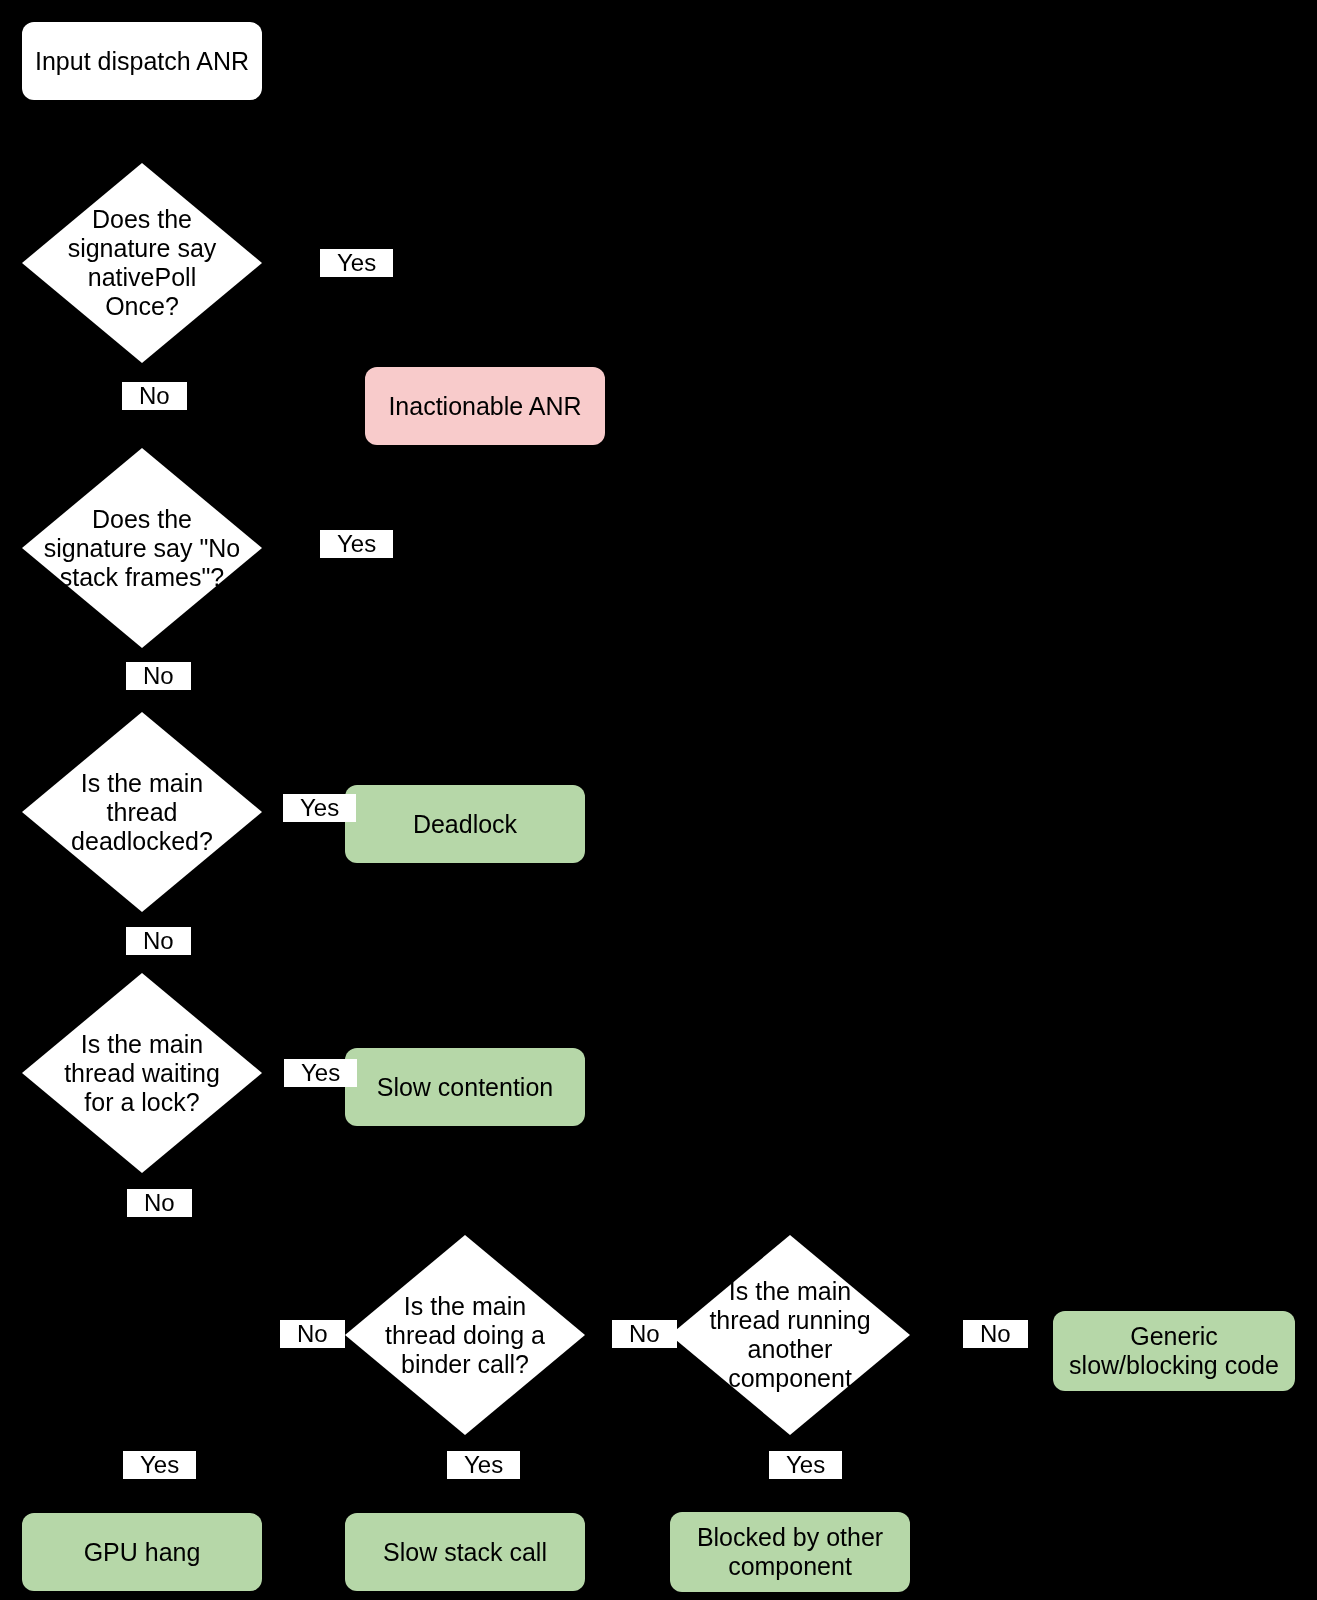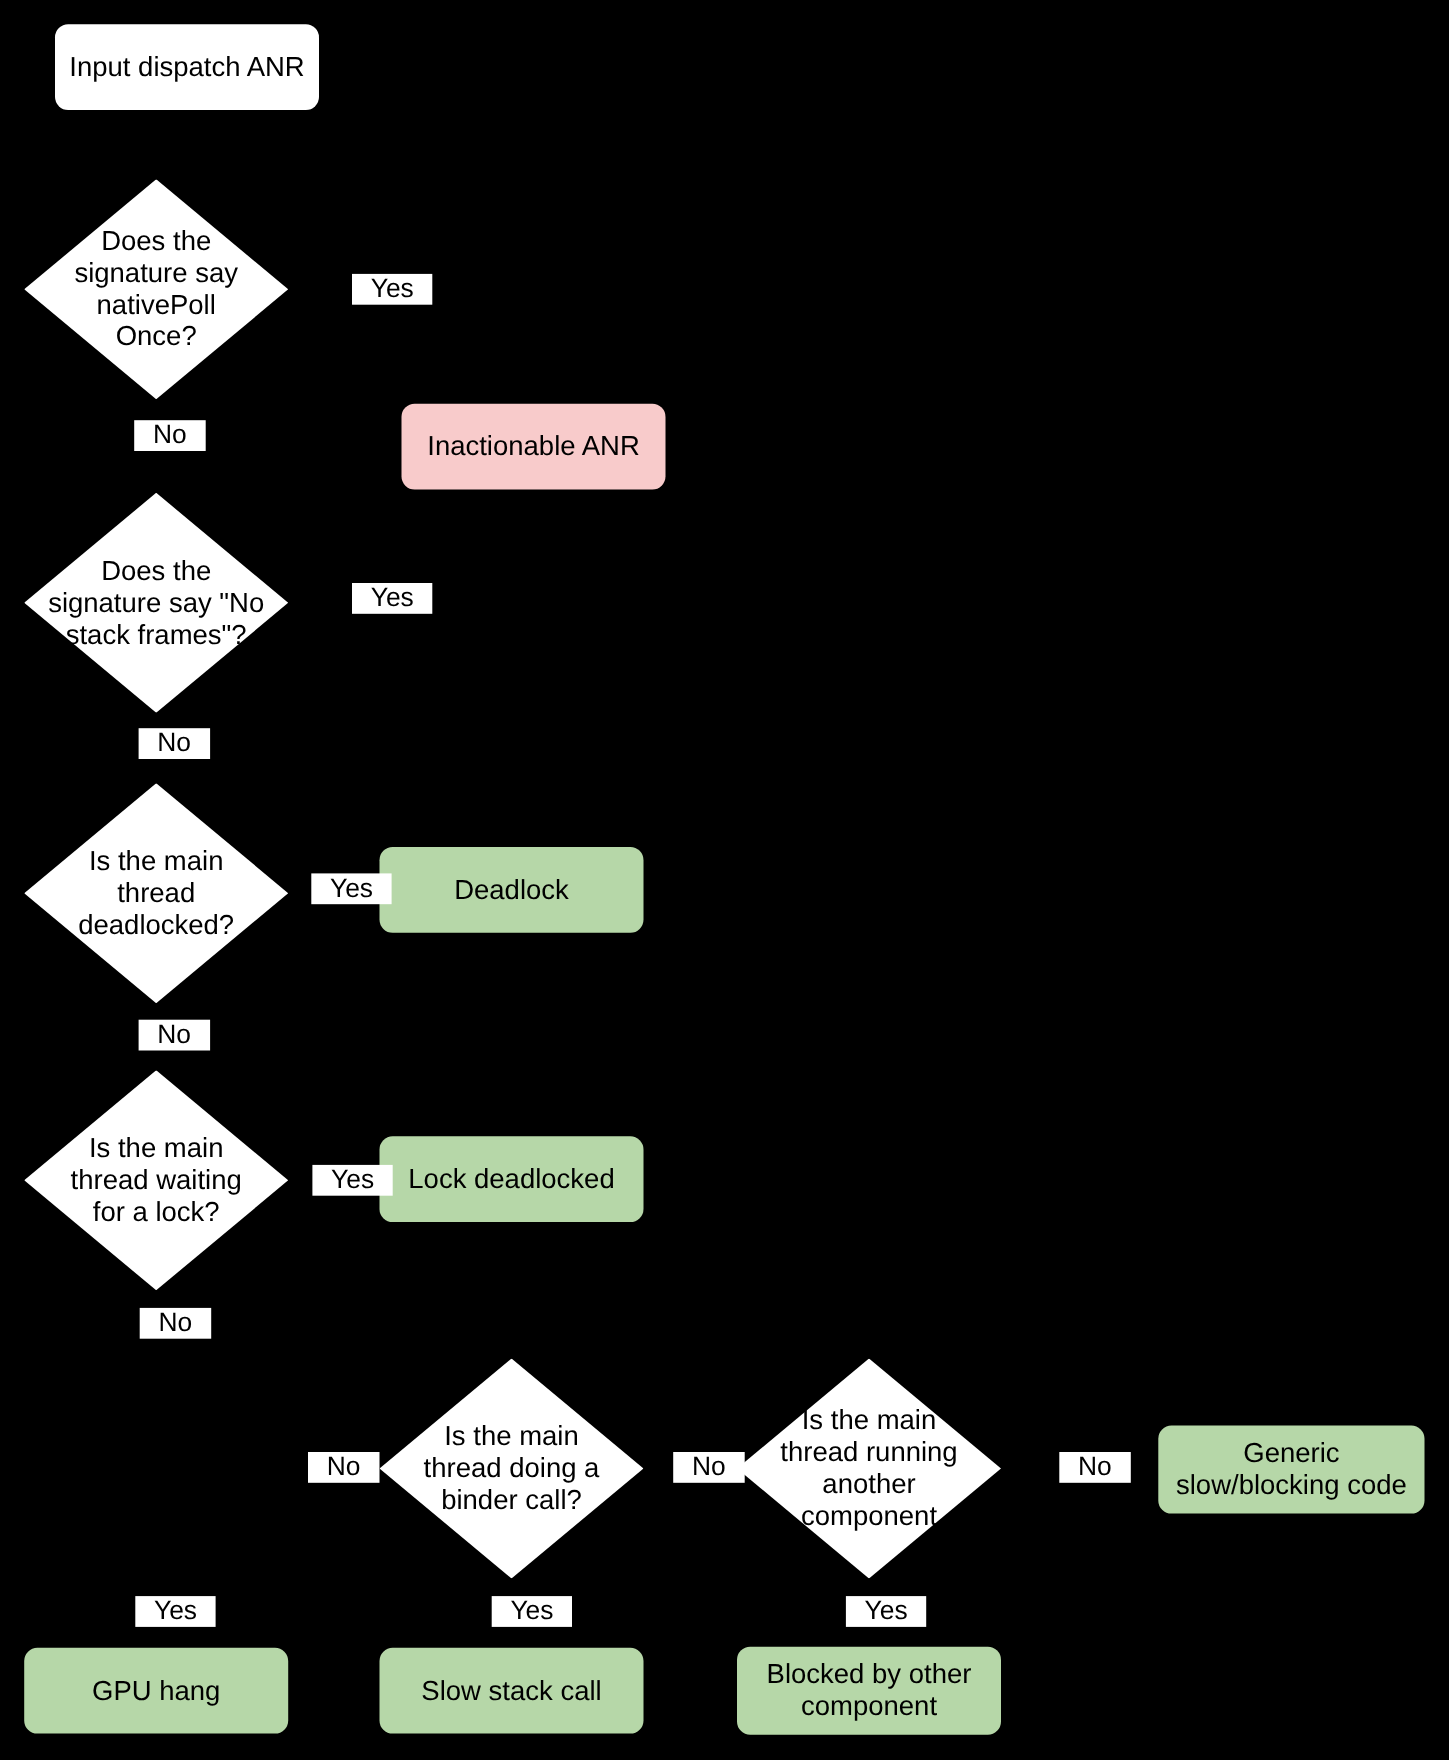--- a/index.html
+++ b/index.html
@@ -23,22 +23,22 @@
     height: 78px;
     border-radius: 12px;
     display: flex;
     align-items: center;
     justify-content: center;
     text-align: center;
     font-size: 25px;
     line-height: 29px;
     white-space: pre-line;
   }
-  .box.white { background: #ffffff; margin-left: 28px; }
-  .box.green { background: #b6d7a8; }
+  .box.white { background: #ffffff; }
+  .box.green { background: #b6d7a8; margin-top: 15px; }
   .box.pink  { background: #f8cbcb; }
 
   
   .dwrap {
     position: absolute;
     width: 240px;
     height: 200px;
   }
   .dshape {
     position: absolute;
@@ -125,21 +125,21 @@
 
   <div class="box pink" style="left:333px; top:367px;margin-left:32px;">
     <span>Inactionable ANR</span>
   </div>
 
   <div class="box green" style="left:345px; top:770px;">
     <span>Deadlock</span>
   </div>
 
   <div class="box green" style="left:345px; top:1033px;">
-    <span>Lock deadlocked</span>
+    <span>Slow contention</span>
   </div>
 
   <div class="box green" style="left:1053px; top:1296px; width:242px; height:80px;">
     <span>Generic
 slow/blocking code</span>
   </div>
 
   <div class="box green" style="left:22px; top:1498px;">
     <span>GPU hang</span>
   </div>

